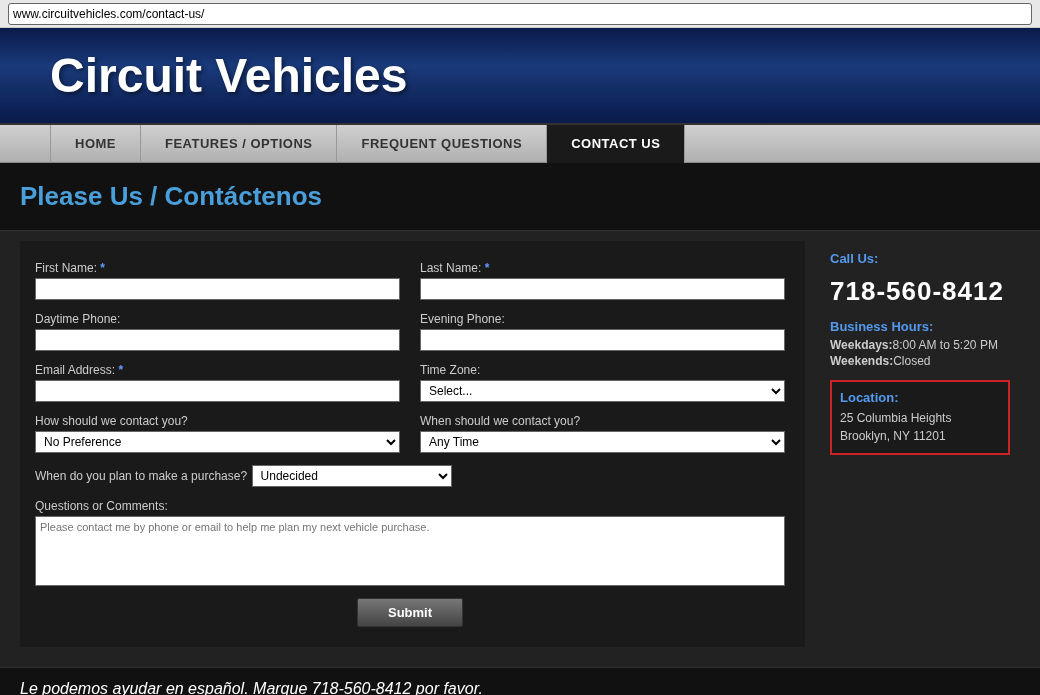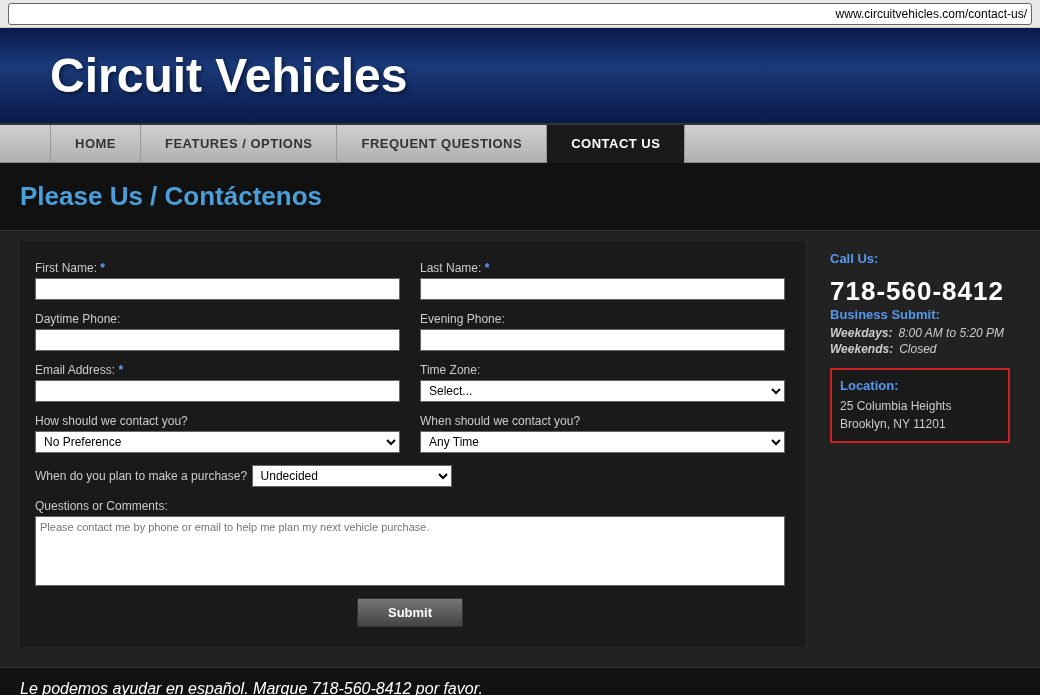--- a/index.html
+++ b/index.html
@@ -123,21 +123,20 @@
     .required { color: #6699ff; font-weight: bold; }
 
     input[type="text"] {
       background: white;
       border: 1px solid #666;
       padding: 3px 4px;
       font-size: 12px;
       color: #000;
       height: 22px;
       width: 100%;
-      text-align: right;
     }
 
     select {
       background: white;
       border: 1px solid #666;
       padding: 2px 4px;
       font-size: 12px;
       color: #000;
       height: 22px;
       width: 100%;
@@ -185,36 +184,34 @@
     .call-us-label {
       color: #5599ee;
       font-size: 13px;
       font-weight: bold;
       margin-bottom: 10px;
     }
     .phone-number {
       font-size: 26px;
       font-weight: bold;
       color: white;
-      margin-bottom: 0;
+      margin-bottom: 12px;
       letter-spacing: 1px;
     }
 
     .hours-label {
       color: #5599ee;
       font-weight: bold;
       font-size: 13px;
       margin-bottom: 4px;
     }
     .hours-row {
       display: flex;
-      gap: 6px;
       margin-bottom: 2px;
       font-size: 12px;
-      font-style: italic;
     }
     .hours-day { color: #ccc; font-weight: bold; }
     .hours-time { color: #ccc; }
     .hours-section { margin-bottom: 12px; }
 
     .location-box {
       border: 2px solid #cc2222;
       padding: 8px;
       background: #1a1a1a;
     }
@@ -358,21 +355,21 @@
           <button class="submit-btn">Submit</button>
         </div>
 
       </div>
 
       <div class="sidebar">
         <div class="call-us-label">Call Us:</div>
         <div class="phone-number">718-560-8412</div>
 
         <div class="hours-section">
-          <div class="hours-label">Business Submit:</div>
+          <div class="hours-label">Business Hours:</div>
           <div class="hours-row">
             <span class="hours-day">Weekdays:</span>
             <span class="hours-time">8:00 AM to 5:20 PM</span>
           </div>
           <div class="hours-row">
             <span class="hours-day">Weekends:</span>
             <span class="hours-time">Closed</span>
           </div>
         </div>
 

